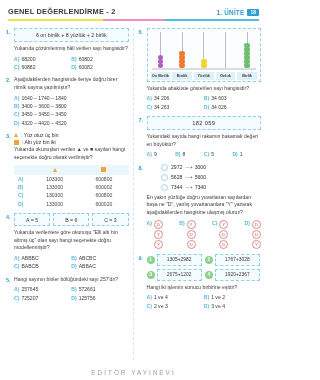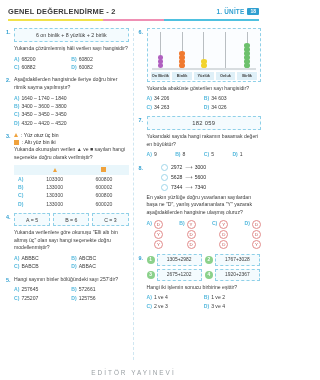--- a/index.html
+++ b/index.html
@@ -7,21 +7,21 @@
     width:267px;height:380px;overflow:hidden;
     background:#ffffff;
     font-family:"Liberation Sans", sans-serif;
     color:#2b2b2b;
     -webkit-font-smoothing:antialiased;
   }
   .page{position:relative;width:267px;height:380px;box-sizing:border-box;padding:0;}
 
   
   .header{position:relative;height:24px;padding:7px 8px 0 8px;box-sizing:border-box;}
-  .hdr-row{display:flex;align-items:center;justify-content:space-between;}
+  .hdr-row{display:flex;align-items:flex-end;justify-content:space-between;}
   .hdr-title{font-size:7.4px;font-weight:bold;letter-spacing:.2px;color:#3a3a3a;}
   .hdr-right{display:flex;align-items:center;gap:3px;}
   .hdr-unit{font-size:6.4px;font-weight:bold;color:#2f9fd0;letter-spacing:.2px;}
   .hdr-badge{background:#2f9fd0;color:#fff;font-size:5px;font-weight:bold;
     padding:1px 3px;border-radius:1px;line-height:1;}
   .rule{position:absolute;left:8px;right:8px;top:19px;height:1.6px;
     background:linear-gradient(to right,#f2e24a 0 38%,#ef90b4 38% 62%,#4fc1e0 62% 100%);}
 
   
   .cols{display:flex;padding:4px 6px 0 6px;box-sizing:border-box;height:336px;}

